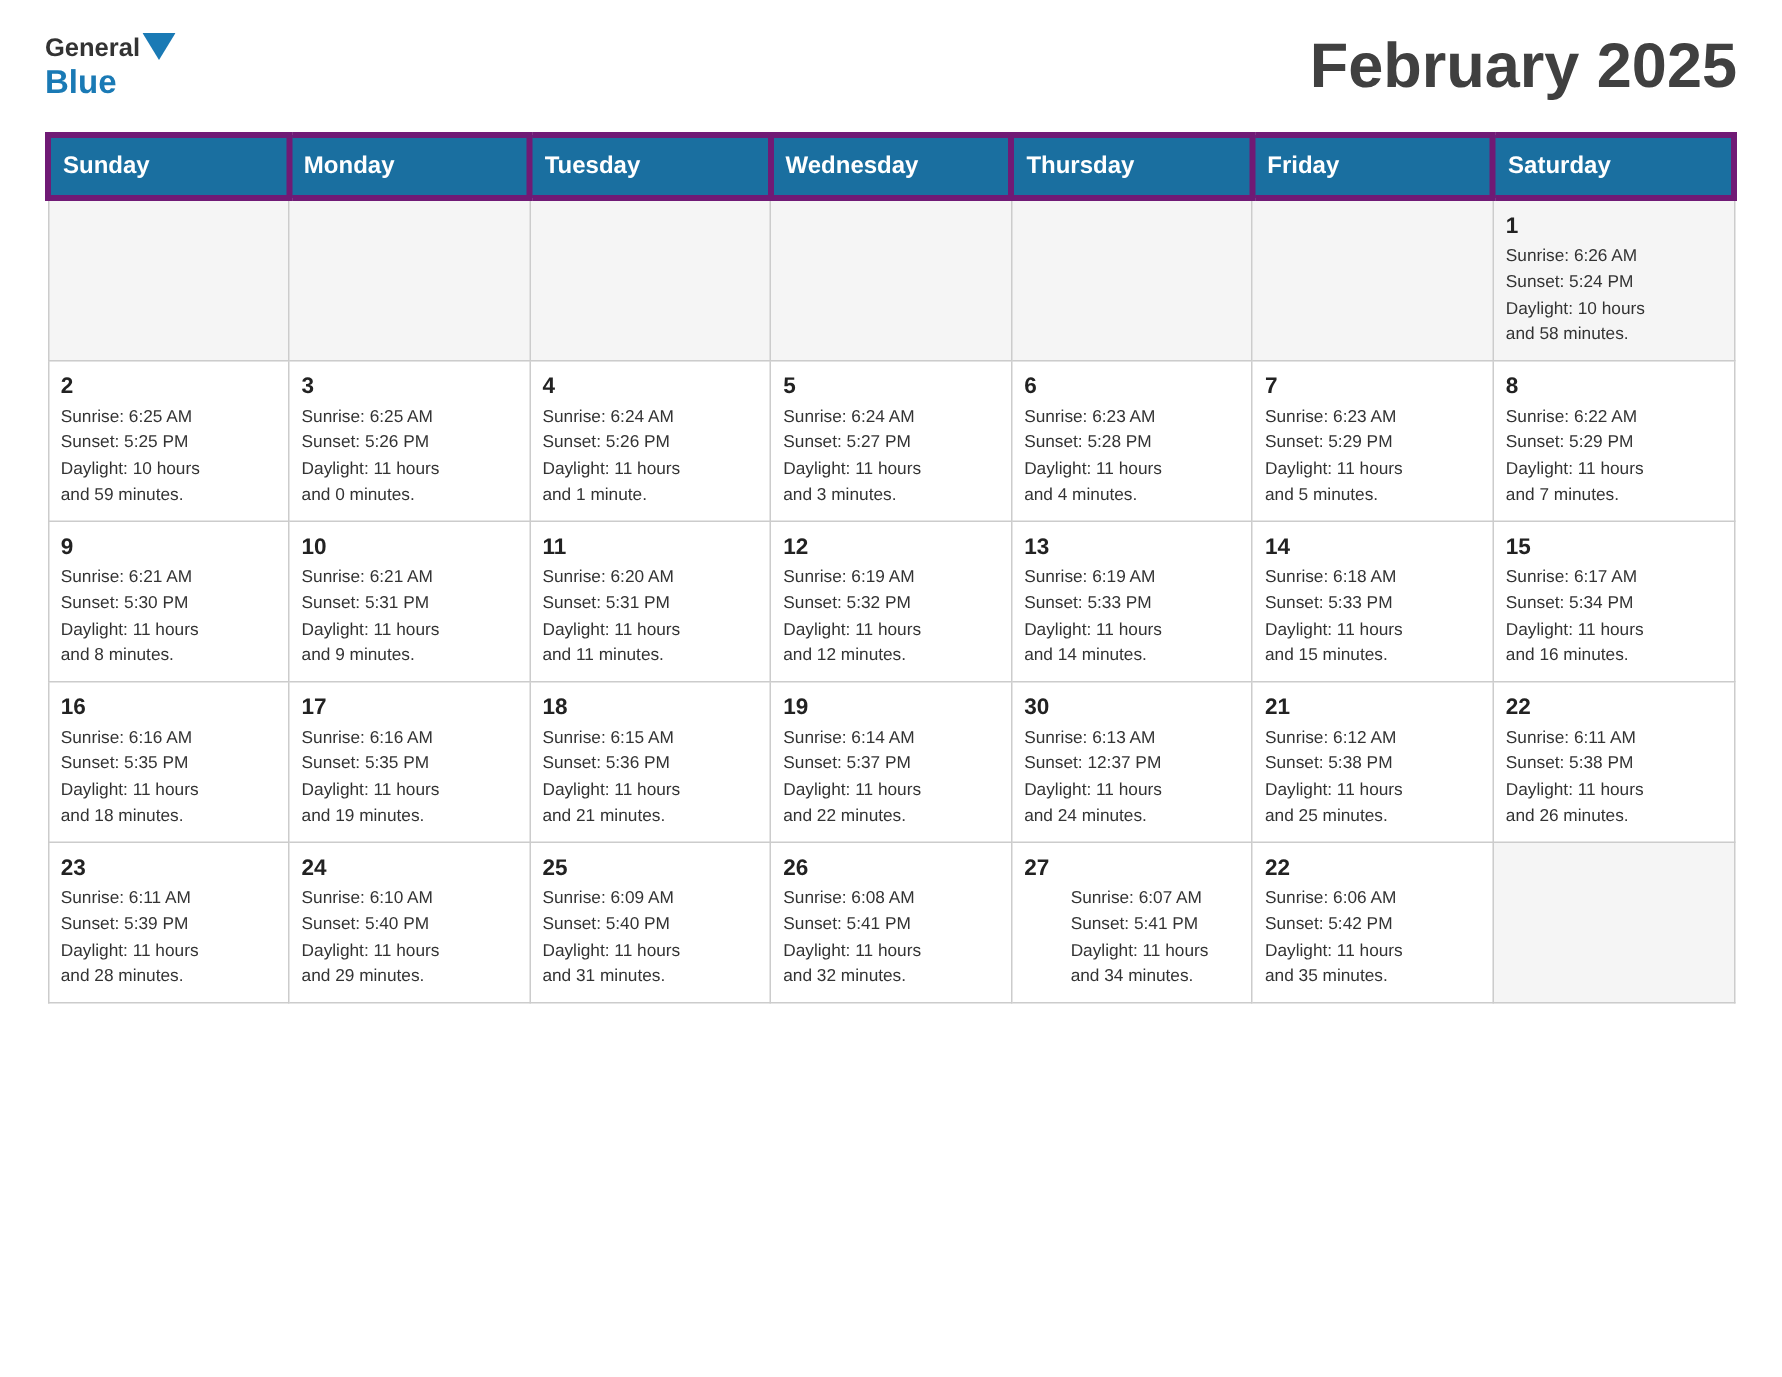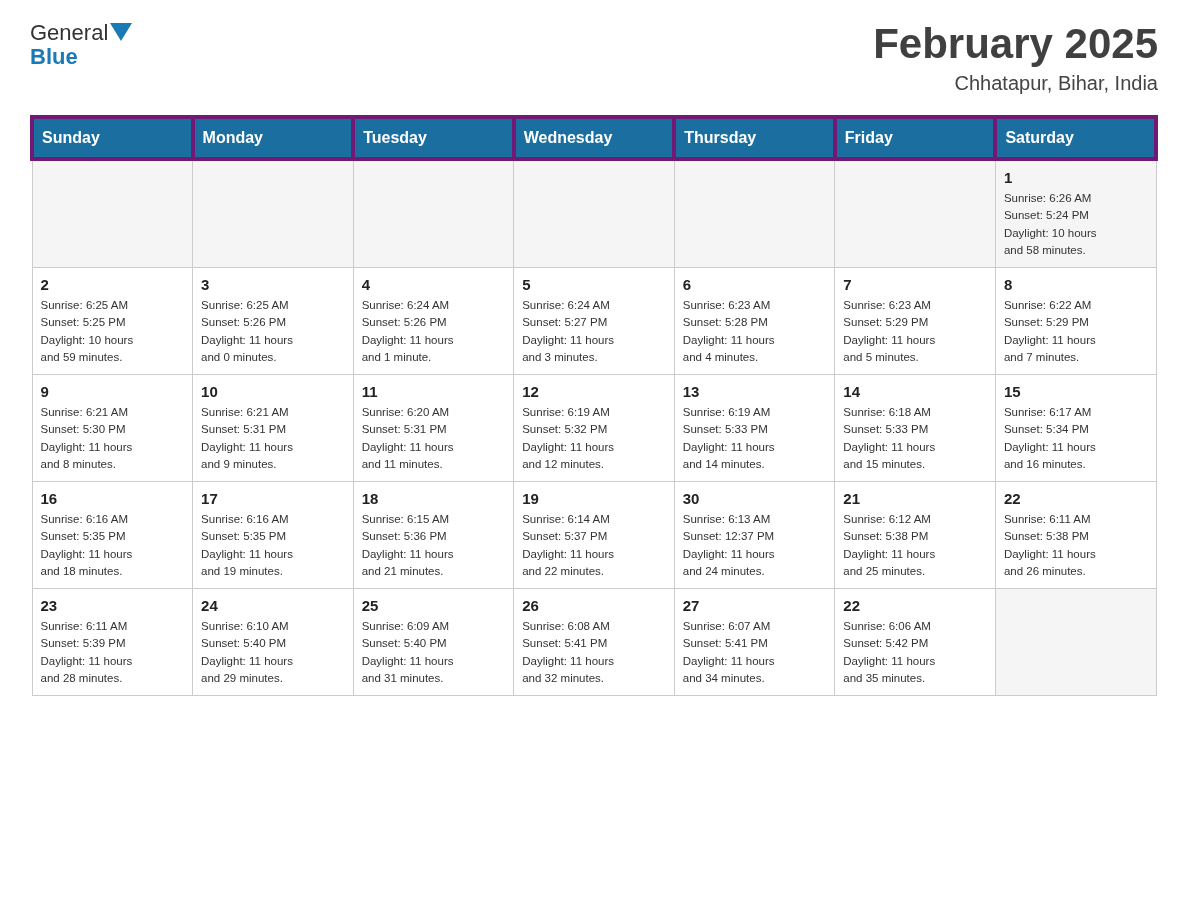--- a/index.html
+++ b/index.html
@@ -10,22 +10,22 @@
       width: 1188px;
       min-height: 918px;
     }
     .header {
       display: flex;
       justify-content: space-between;
       align-items: flex-start;
       margin-bottom: 20px;
     }
     .logo-text-general {
-      font-size: 22px;
-      font-weight: normal;
+      font-size: 17px;
+      font-weight: bold;
       color: #333;
     }
     .logo-blue {
       font-size: 22px;
       font-weight: bold;
       color: #1a7ab5;
     }
     .title-block {
       text-align: right;
     }
@@ -105,21 +105,20 @@
       <svg width="22" height="22" viewBox="0 0 22 22" style="margin-left:2px; margin-top:2px;">
         <polygon points="0,0 22,0 11,18" fill="#1a7ab5"></polygon>
       </svg>
     </div>
     <div class="logo-row2">
       <span class="logo-blue">Blue</span>
     </div>
   </div>
   <div class="title-block">
     <div class="month-title">February 2025</div>
-    <div class="location-title">Chhatapur, Bihar, India</div>
   </div>
 </div>
 
 <table class="calendar">
   <thead>
     <tr>
     <th>Sunday</th>
         <th>Monday</th>
         <th>Tuesday</th>
         <th>Wednesday</th>
@@ -321,21 +320,21 @@
         </td>
         <td>
           <div class="day-number">26</div>
           <div class="day-info" style="white-space: pre-line;">Sunrise: 6:08 AM
 Sunset: 5:41 PM
 Daylight: 11 hours
 and 32 minutes.</div>
         </td>
         <td>
           <div class="day-number">27</div>
-          <div class="day-info" style="white-space: pre-line;">Sunrise: 6:07 AM
+          <div class="day-info" style="white-space: pre-line; margin-left: 31px;">Sunrise: 6:07 AM
 Sunset: 5:41 PM
 Daylight: 11 hours
 and 34 minutes.</div>
         </td>
         <td>
           <div class="day-number">22</div>
           <div class="day-info" style="white-space: pre-line;">Sunrise: 6:06 AM
 Sunset: 5:42 PM
 Daylight: 11 hours
 and 35 minutes.</div>

